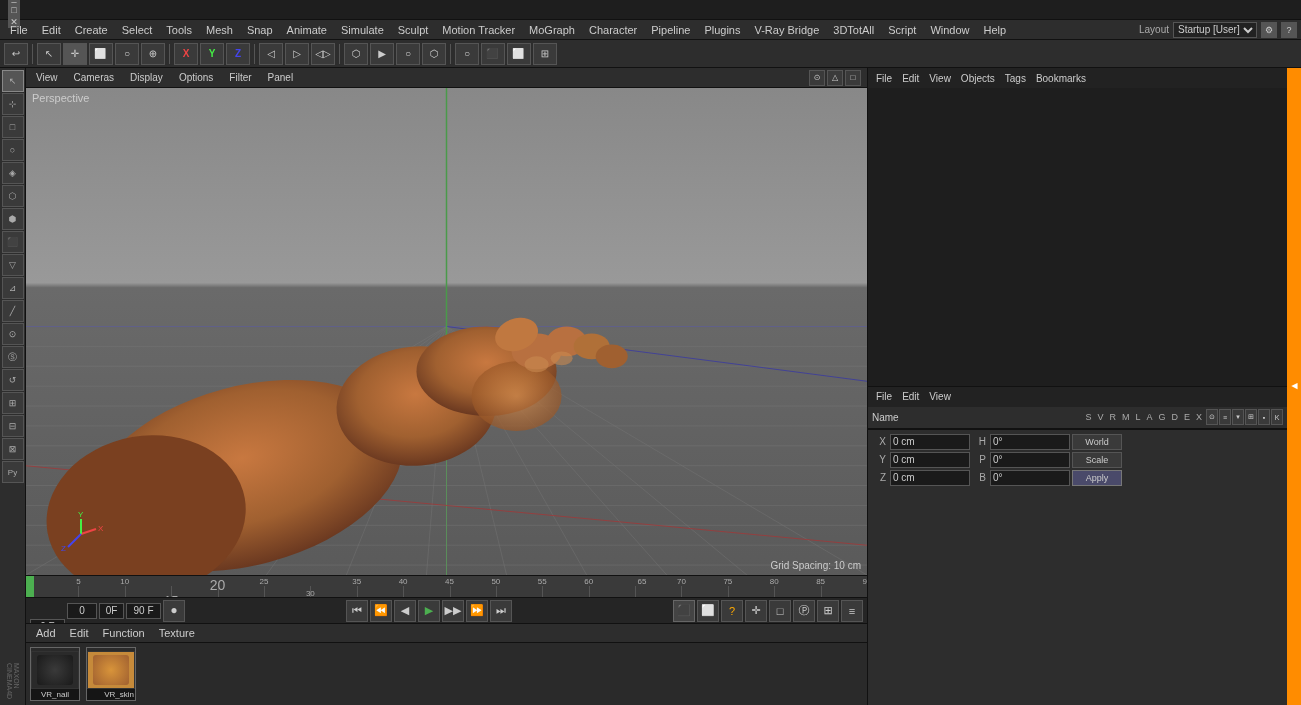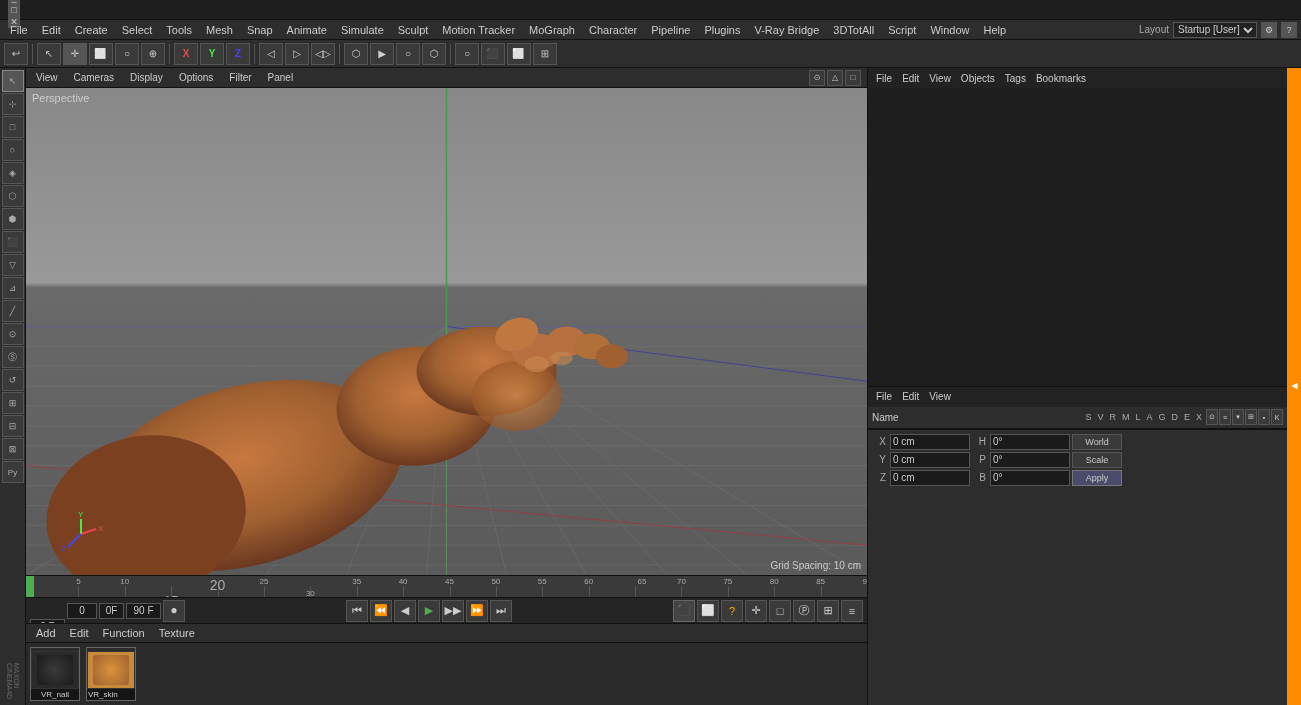--- a/index.html
+++ b/index.html
@@ -793,21 +793,21 @@
         <div class="material-swatch" style="width:50px;height:54px;border:1px solid #666;cursor:pointer;position:relative;overflow:hidden;display:flex;flex-direction:column;align-items:center;">
           <div style="width:48px;height:38px;background:#2a2a2a;border:1px solid #333;display:flex;align-items:center;justify-content:center;">
             <div style="width:36px;height:30px;background:radial-gradient(circle,#3a3a3a,#1a1a1a);border-radius:3px;"></div>
           </div>
           <div class="swatch-label" style="font-size:8px;color:#ccc;text-align:center;width:100%;padding:1px;background:rgba(0,0,0,0.5);">VR_nail</div>
         </div>
         <div class="material-swatch" style="width:50px;height:54px;border:1px solid #666;cursor:pointer;position:relative;overflow:hidden;display:flex;flex-direction:column;align-items:center;">
           <div style="width:48px;height:38px;background:#c68a3a;border:1px solid #333;display:flex;align-items:center;justify-content:center;">
             <div style="width:36px;height:30px;background:radial-gradient(circle,#d8943a,#a06030);border-radius:3px;"></div>
           </div>
-          <div class="swatch-label" style="font-size:8px;color:#ccc;text-align:left;width:100%;padding:1px;background:rgba(0,0,0,0.5);">VR_skin</div>
+          <div class="swatch-label" style="font-size:8px;color:#ccc;text-align:right;width:100%;padding:1px;background:rgba(0,0,0,0.5);">VR_skin</div>
         </div>
       </div>
     </div>
 
 
   </div>
 
   <div id="right-panel" style="width:420px;display:flex;flex-direction:column;background:#2d2d2d;border-left:1px solid #111;">
 
     <div id="right-top" style="height:50%;display:flex;flex-direction:column;border-bottom:1px solid #111;">

